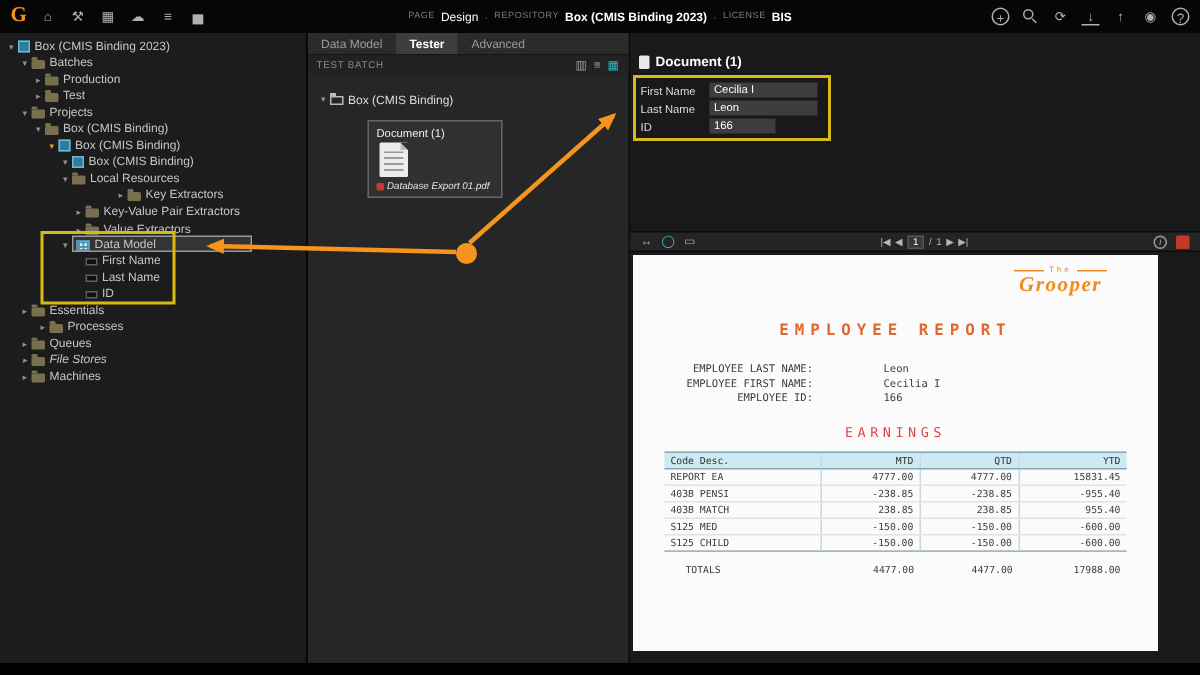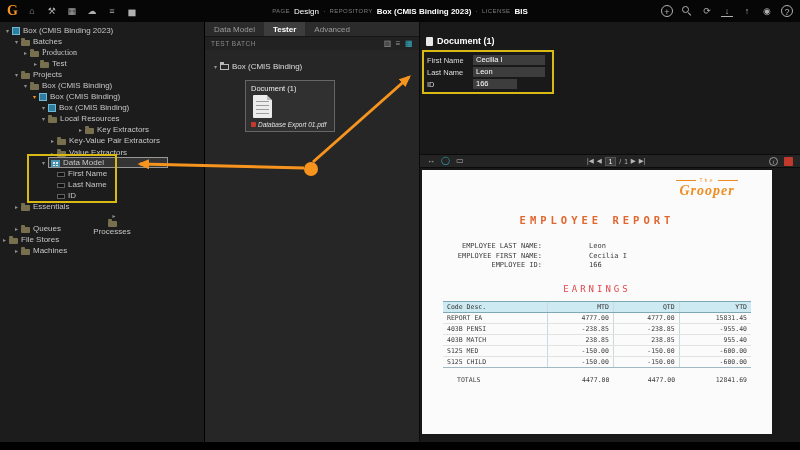--- a/index.html
+++ b/index.html
@@ -150,26 +150,26 @@
           <div class="trow" data-name="tree-item-box-cmis-binding-2023" style="padding-left: 3px;">
             <span class="texp" data-name="collapse-icon">▾</span>
             <span class="ticon t-cube" data-name="cube-icon"></span>
             <span class="tlabel" data-name="tree-item-label">Box (CMIS Binding 2023)</span>
           </div>
           <div class="trow" data-name="tree-item-batches" style="padding-left: 12px;">
             <span class="texp" data-name="collapse-icon">▾</span>
             <span class="ticon t-folder" data-name="folder-icon"></span>
             <span class="tlabel" data-name="tree-item-label">Batches</span>
           </div>
-          <div class="trow" data-name="tree-item-production" style="padding-left: 21px; font-family: Liberation Serif, serif;">
+          <div class="trow" data-name="tree-item-production" style="padding-left: 21px;">
             <span class="texp" data-name="expand-icon">▸</span>
             <span class="ticon t-folder" data-name="folder-icon"></span>
             <span class="tlabel" data-name="tree-item-label">Production</span>
           </div>
-          <div class="trow" data-name="tree-item-test" style="padding-left: 31px;">
+          <div class="trow" data-name="tree-item-test" style="padding-left: 21px;">
             <span class="texp" data-name="expand-icon">▸</span>
             <span class="ticon t-folder" data-name="folder-icon"></span>
             <span class="tlabel" data-name="tree-item-label">Test</span>
           </div>
           <div class="trow" data-name="tree-item-projects" style="padding-left: 12px;">
             <span class="texp" data-name="collapse-icon">▾</span>
             <span class="ticon t-folder" data-name="folder-icon"></span>
             <span class="tlabel" data-name="tree-item-label">Projects</span>
           </div>
           <div class="trow" data-name="tree-item-box-cmis-binding" style="padding-left: 21px;">
@@ -227,31 +227,31 @@
           <div class="trow" data-name="tree-item-id" style="padding-left: 48px;">
             <span class="texp" data-name="expander-spacer"></span>
             <span class="ticon t-field" data-name="field-icon"></span>
             <span class="tlabel" data-name="tree-item-label">ID</span>
           </div>
           <div class="trow" data-name="tree-item-essentials" style="padding-left: 12px;">
             <span class="texp" data-name="expand-icon">▸</span>
             <span class="ticon t-folder" data-name="folder-icon"></span>
             <span class="tlabel" data-name="tree-item-label">Essentials</span>
           </div>
-          <div class="trow" data-name="tree-item-processes" style="padding-left: 24px; flex-direction: column;">
+          <div class="trow" data-name="tree-item-processes" style="padding-left: 24px;">
             <span class="texp" data-name="expand-icon">▸</span>
             <span class="ticon t-folder" data-name="folder-icon"></span>
             <span class="tlabel" data-name="tree-item-label">Processes</span>
           </div>
           <div class="trow" data-name="tree-item-queues" style="padding-left: 12px;">
             <span class="texp" data-name="expand-icon">▸</span>
             <span class="ticon t-folder" data-name="folder-icon"></span>
             <span class="tlabel" data-name="tree-item-label">Queues</span>
           </div>
-          <div class="trow" data-name="tree-item-file-stores" style="">
+          <div class="trow" data-name="tree-item-file-stores" style="padding-left: 12px; font-style: italic;">
             <span class="texp" data-name="expand-icon">▸</span>
             <span class="ticon t-folder" data-name="folder-icon"></span>
             <span class="tlabel" data-name="tree-item-label">File Stores</span>
           </div>
           <div class="trow" data-name="tree-item-machines" style="padding-left: 12px;">
             <span class="texp" data-name="expand-icon">▸</span>
             <span class="ticon t-folder" data-name="folder-icon"></span>
             <span class="tlabel" data-name="tree-item-label">Machines</span>
           </div>
         </div>
@@ -391,21 +391,21 @@
                 <td class="num" data-name="earnings-cell">-150.00</td>
                 <td class="num" data-name="earnings-cell">-150.00</td>
                 <td class="num" data-name="earnings-cell">-600.00</td>
               </tr>
             </tbody>
             <tfoot>
               <tr data-name="earnings-totals-row">
                 <td data-name="earnings-total-cell">TOTALS</td>
                 <td class="num" data-name="earnings-total-cell">4477.00</td>
                 <td class="num" data-name="earnings-total-cell">4477.00</td>
-                <td class="num" data-name="earnings-total-cell">12841.69</td>
+                <td class="num" data-name="earnings-total-cell">17988.00</td>
               </tr>
             </tfoot>
           </table>
       </div>
     </section>
   </div>
 
   <svg class="arrows" data-name="annotation-arrows" width="800" height="450" viewBox="0 0 800 450">
     <defs>
       <marker id="ah" viewBox="0 0 8 8" markerWidth="4.5" markerHeight="4.5" refX="5.5" refY="3" orient="auto">

